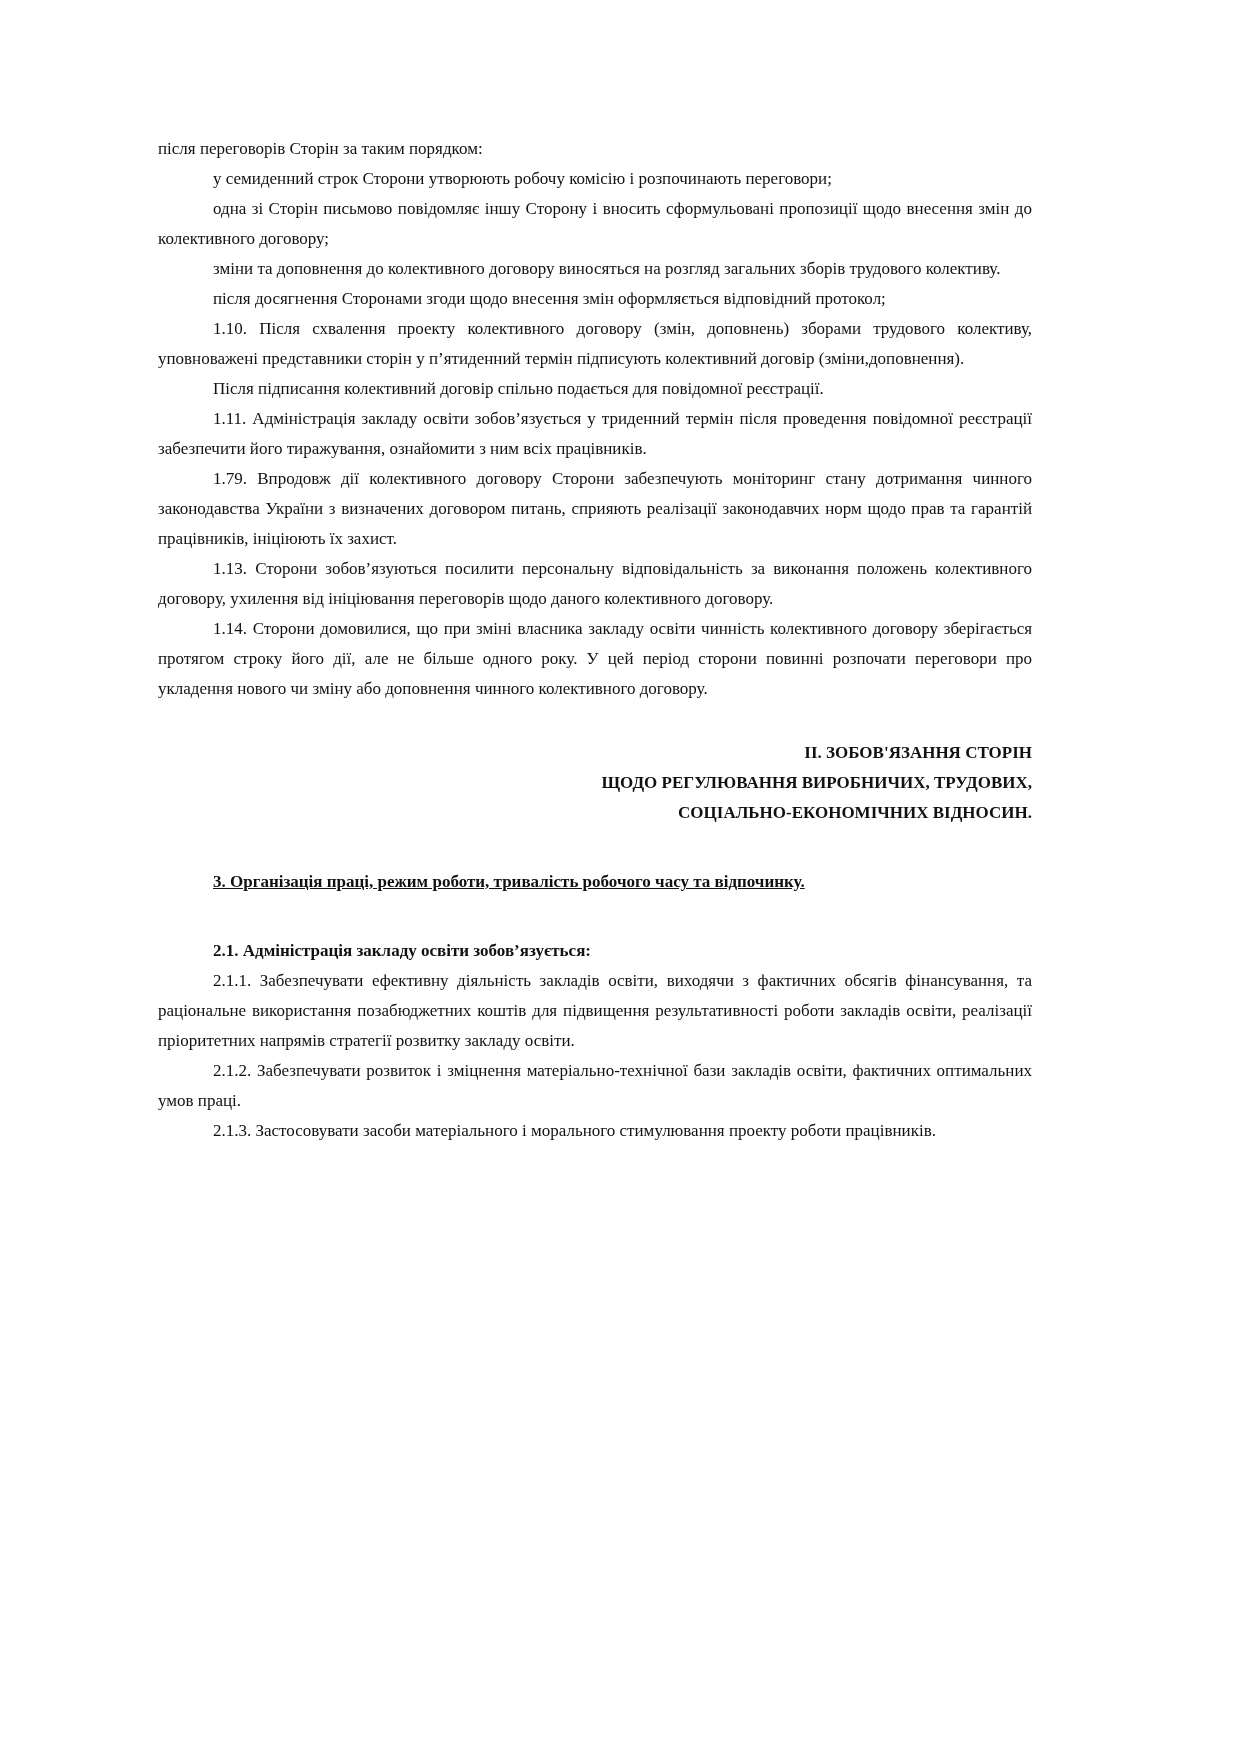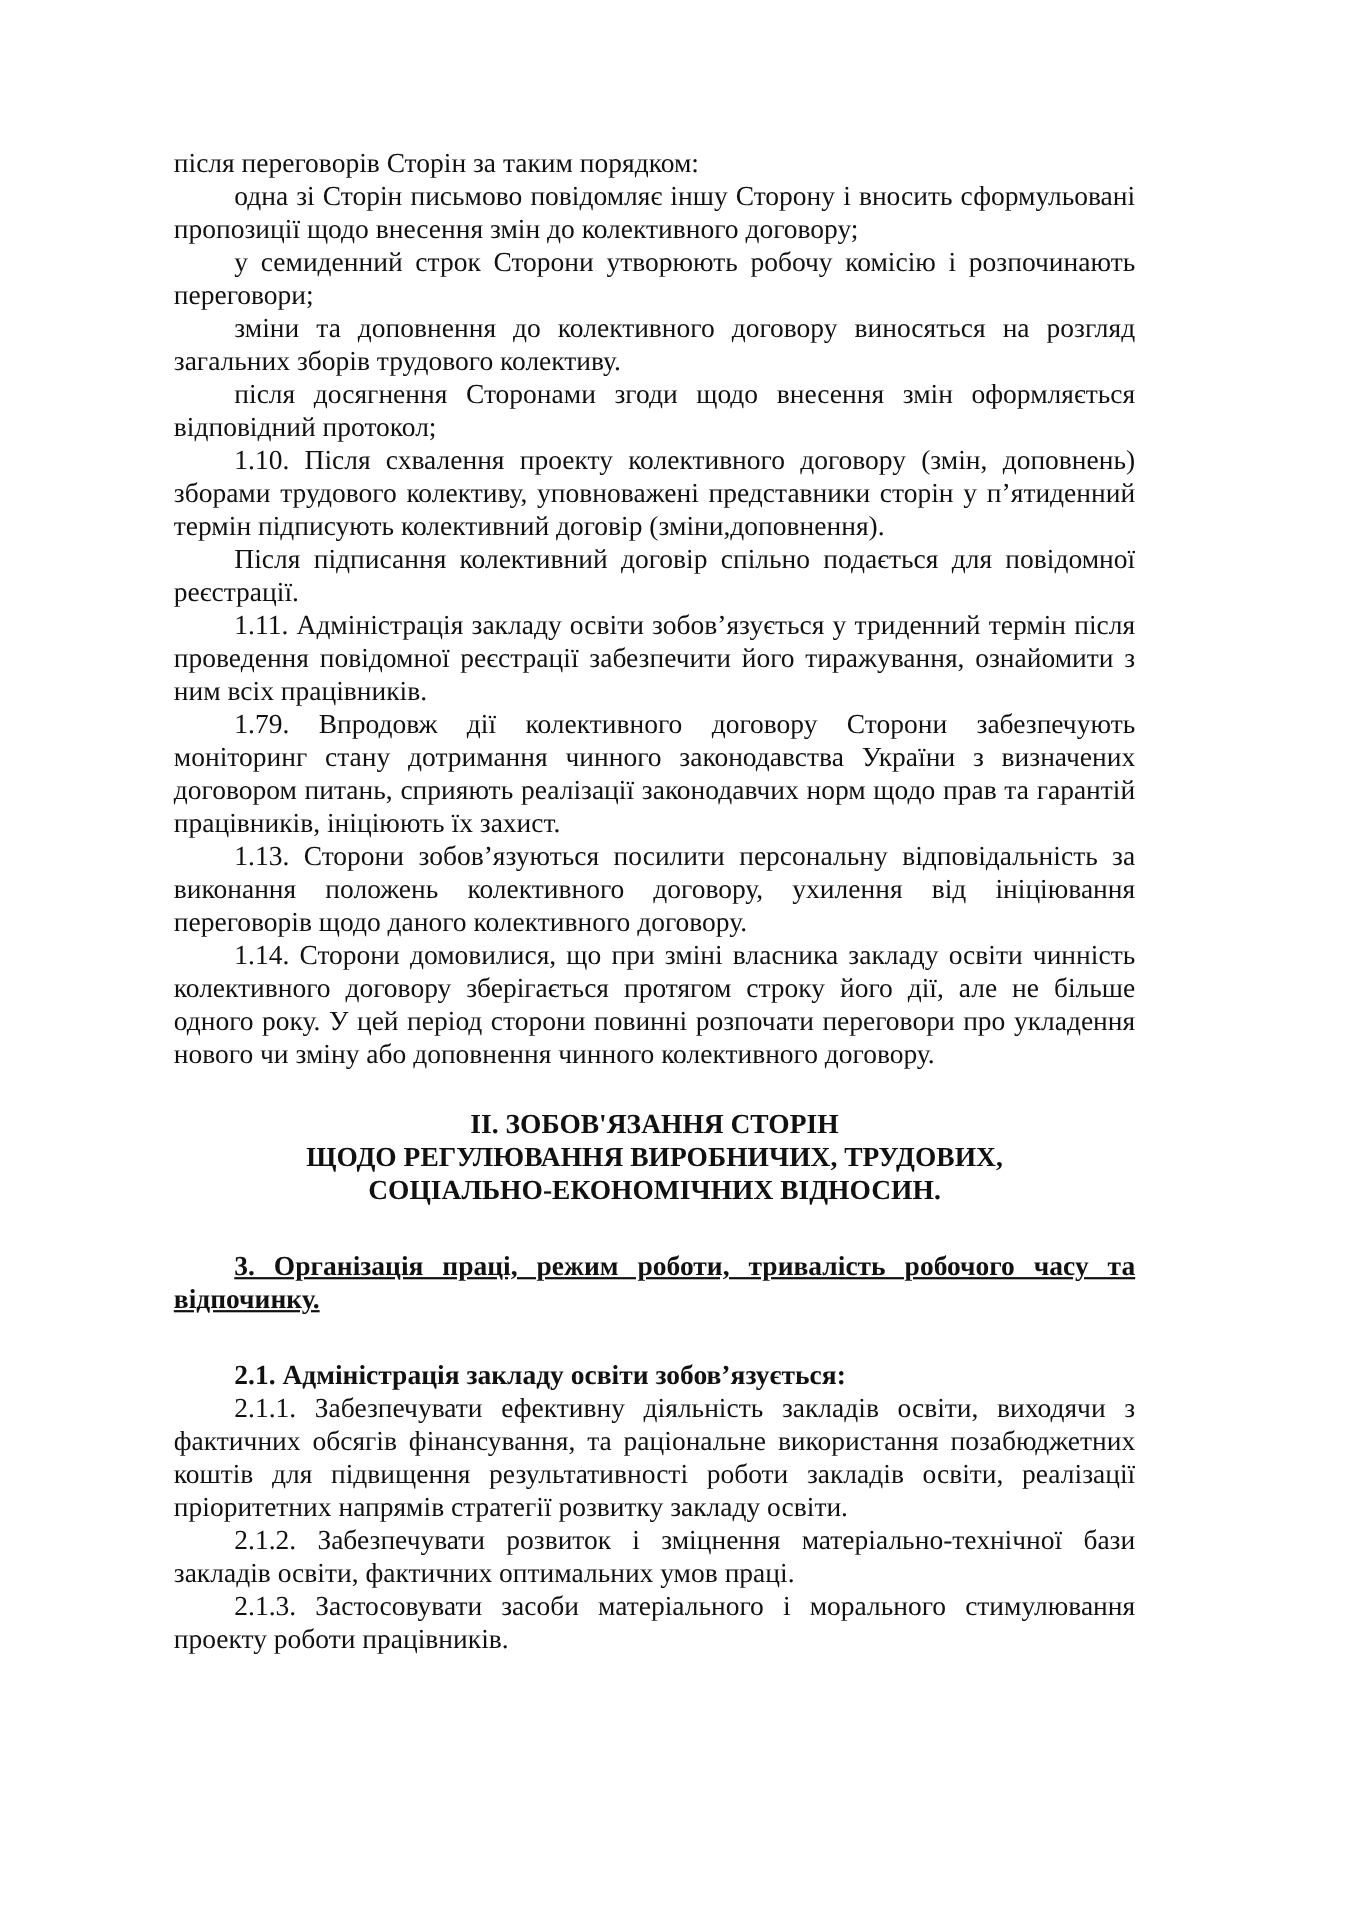--- a/index.html
+++ b/index.html
@@ -3,29 +3,29 @@
 <meta charset="utf-8">
 <style>
   html, body { margin: 0; padding: 0; background: #ffffff; }
   body { width: 1240px; height: 1754px; position: relative; overflow: hidden; }
   .page {
     position: absolute;
     left: 158px;
     top: 134px;
     width: 874px;
     font-family: "Liberation Serif", serif;
-    font-size: 25px;
+    font-size: 17px;
     line-height: 30px;
     color: #111111;
   }
   .p { margin: 0; text-align: justify; text-align-last: left; }
   .ind { text-indent: 55px; }
   .heading {
     font-weight: bold;
-    text-align: center;
+    text-align: right;
     margin: 0;
     line-height: 30px;
   }
   .h-block { margin-top: 34px; }
   .sec-title {
     font-weight: bold;
     text-decoration: underline;
     text-align: justify;
     margin: 0;
   }
@@ -33,22 +33,22 @@
   .sub-block { margin-top: 39px; }
   .bold { font-weight: bold; }
 </style>
 </head>
 <body>
 
 <div class="page">
 
   <div>
     <p class="p">після переговорів Сторін за таким порядком:</p>
+    <p class="p ind">у семиденний строк Сторони утворюють робочу комісію і розпочинають переговори;</p>
     <p class="p ind">одна зі Сторін письмово повідомляє іншу Сторону і вносить сформульовані пропозиції щодо внесення змін до колективного договору;</p>
-    <p class="p ind">у семиденний строк Сторони утворюють робочу комісію і розпочинають переговори;</p>
     <p class="p ind">зміни та доповнення до колективного договору виносяться на розгляд загальних зборів трудового колективу.</p>
     <p class="p ind">після досягнення Сторонами згоди щодо внесення змін оформляється відповідний протокол;</p>
     <p class="p ind">1.10. Після схвалення проекту колективного договору (змін, доповнень) зборами трудового колективу, уповноважені представники сторін у п’ятиденний термін підписують колективний договір (зміни,доповнення).</p>
     <p class="p ind">Після підписання колективний договір спільно подається для повідомної реєстрації.</p>
     <p class="p ind">1.11. Адміністрація закладу освіти зобов’язується у триденний термін після проведення повідомної реєстрації забезпечити його тиражування, ознайомити з ним всіх працівників.</p>
     <p class="p ind">1.79. Впродовж дії колективного договору Сторони забезпечують моніторинг стану дотримання чинного законодавства України з визначених договором питань, сприяють реалізації законодавчих норм щодо прав та гарантій працівників, ініціюють їх захист.</p>
     <p class="p ind">1.13. Сторони зобов’язуються посилити персональну відповідальність за виконання положень колективного договору, ухилення від ініціювання переговорів щодо даного колективного договору.</p>
     <p class="p ind">1.14. Сторони домовилися, що при зміні власника закладу освіти чинність колективного договору зберігається протягом строку його дії, але не більше одного року. У цей період сторони повинні розпочати переговори про укладення нового чи зміну або доповнення чинного колективного договору.</p>
   </div>
 

